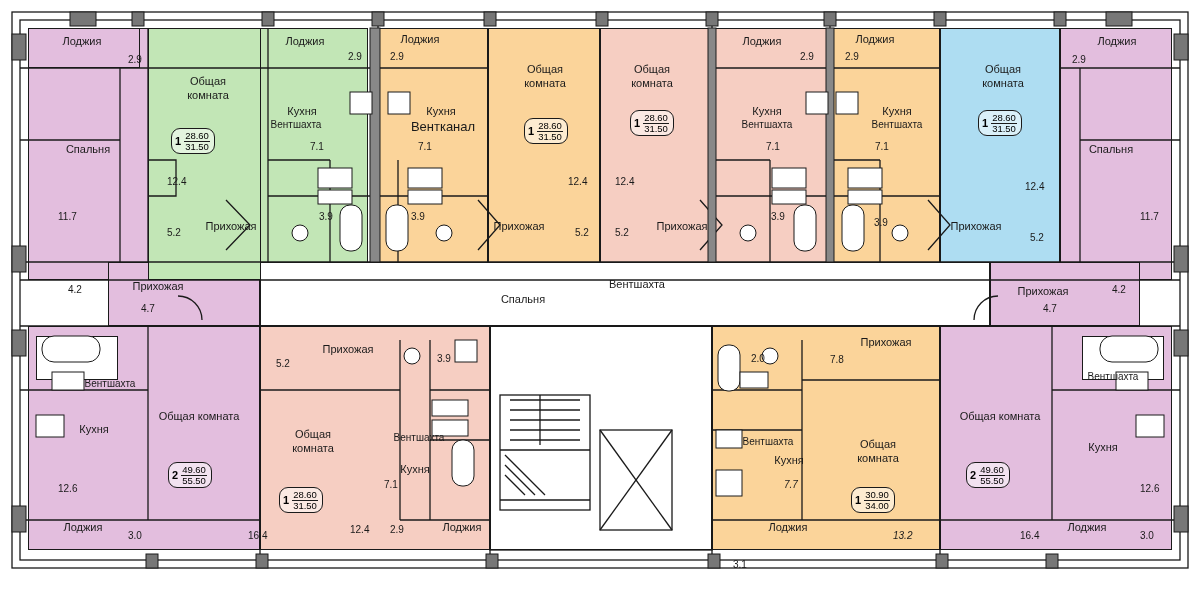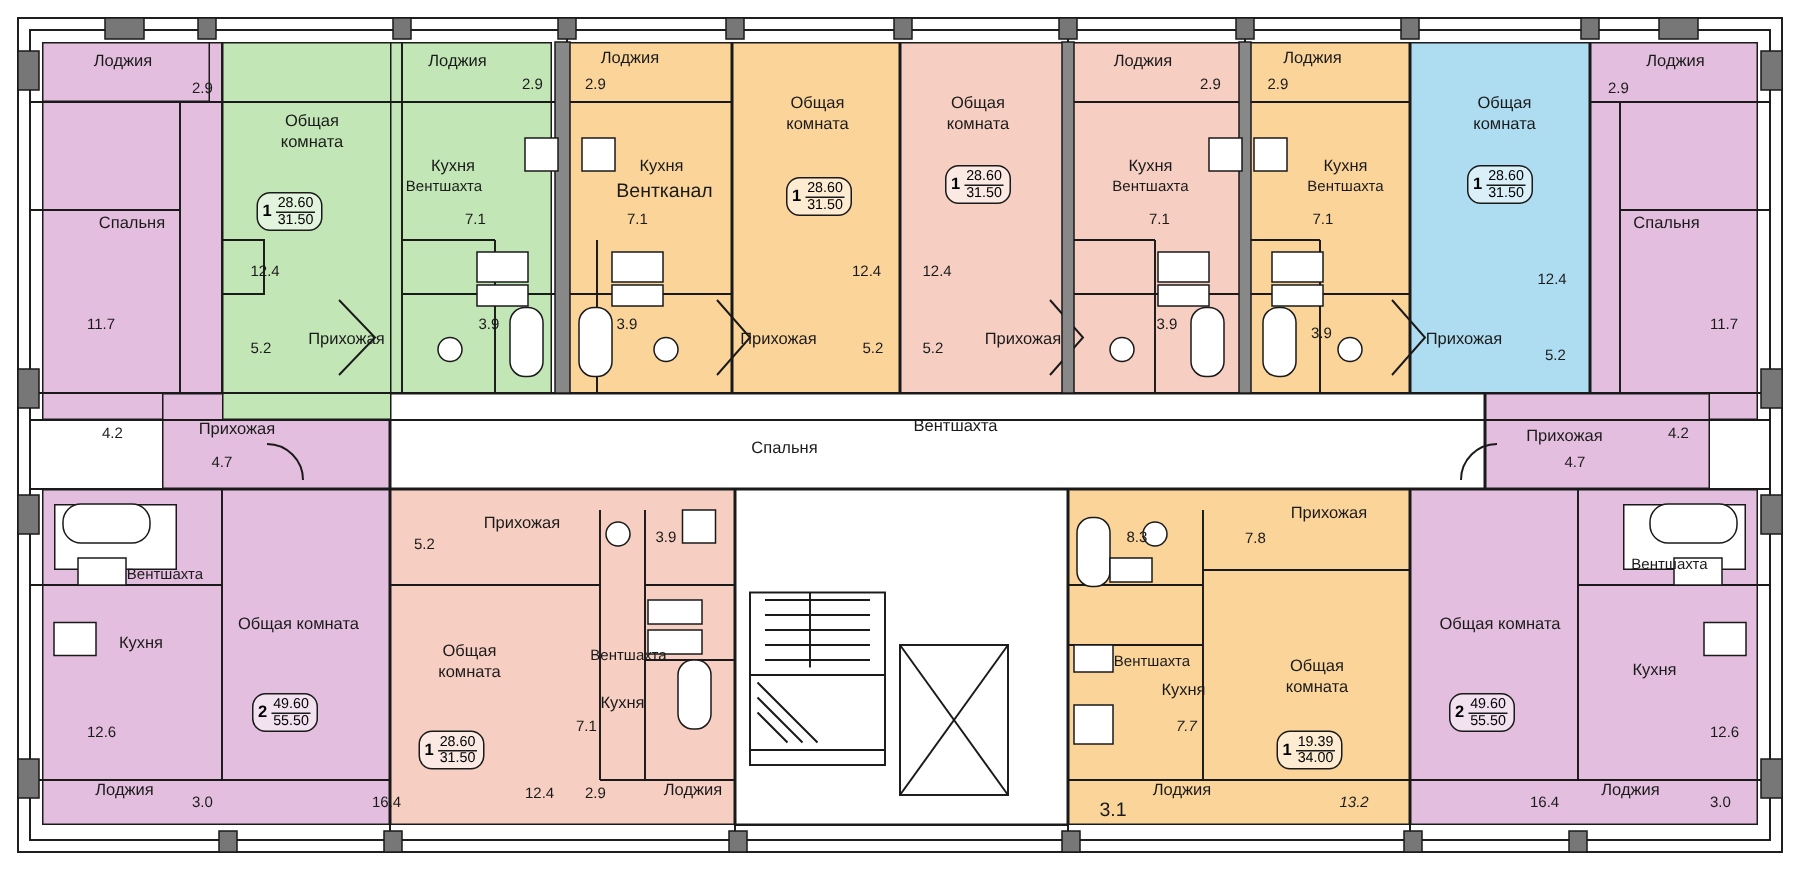--- a/index.html
+++ b/index.html
@@ -306,29 +306,29 @@
       <div class="lbl c" style="font-size: 11px; top: 344px; left: 288px; width: 120px; text-align: center;">Прихожая</div>
       <div class="lbl" style="font-size: 10px; top: 354px; left: 437px;">3.9</div>
       <div class="lbl c" style="font-size: 11px; top: 429px; left: 253px; width: 120px; text-align: center;">Общая</div>
       <div class="lbl c" style="font-size: 11px; top: 443px; left: 253px; width: 120px; text-align: center;">комната</div>
       <div class="lbl c" style="font-size: 10px; top: 433px; left: 359px; width: 120px; text-align: center;">Вентшахта</div>
       <div class="lbl c" style="font-size: 11px; top: 464px; left: 355px; width: 120px; text-align: center;">Кухня</div>
       <div class="lbl" style="font-size: 10px; top: 480px; left: 384px;">7.1</div>
       <div class="lbl" style="font-size: 10px; top: 525px; left: 350px;">12.4</div>
       <div class="lbl" style="font-size: 10px; top: 525px; left: 390px;">2.9</div>
       <div class="lbl c" style="font-size: 11px; top: 522px; left: 402px; width: 120px; text-align: center;">Лоджия</div>
-      <div class="lbl" style="font-size: 10px; top: 354px; left: 751px;">8.3</div>
+      <div class="lbl" style="font-size: 10px; top: 354px; left: 751px;">2.0</div>
       <div class="lbl c" style="font-size: 11px; top: 337px; left: 826px; width: 120px; text-align: center;">Прихожая</div>
       <div class="lbl" style="font-size: 10px; top: 355px; left: 830px;">7.8</div>
       <div class="lbl c" style="font-size: 10px; top: 437px; left: 708px; width: 120px; text-align: center;">Вентшахта</div>
       <div class="lbl c" style="font-size: 11px; top: 455px; left: 729px; width: 120px; text-align: center;">Кухня</div>
       <div class="lbl" style="font-size: 10px; top: 480px; left: 784px; font-style: italic;">7.7</div>
       <div class="lbl c" style="font-size: 11px; top: 439px; left: 818px; width: 120px; text-align: center;">Общая</div>
       <div class="lbl c" style="font-size: 11px; top: 453px; left: 818px; width: 120px; text-align: center;">комната</div>
-      <div class="lbl" style="font-size: 13px; top: 533px; left: 733px;">3.1</div>
+      <div class="lbl" style="font-size: 10px; top: 560px; left: 733px;">3.1</div>
       <div class="lbl c" style="font-size: 11px; top: 522px; left: 728px; width: 120px; text-align: center;">Лоджия</div>
       <div class="lbl" style="font-size: 10px; top: 531px; left: 893px; font-style: italic;">13.2</div>
     </div>
   <div id="badges">
       <div class="badge" style="left: 171px; top: 128px; height: 26px;">
         <span class="n">1</span>
         <span class="fr">
           <span class="a">28.60</span>
           <span class="b">31.50</span>
         </span>
@@ -364,21 +364,21 @@
       <div class="badge" style="left: 279px; top: 487px; height: 26px;">
         <span class="n">1</span>
         <span class="fr">
           <span class="a">28.60</span>
           <span class="b">31.50</span>
         </span>
       </div>
       <div class="badge" style="left: 851px; top: 487px; height: 26px;">
         <span class="n">1</span>
         <span class="fr">
-          <span class="a">19.39</span>
+          <span class="a">30.90</span>
           <span class="b">34.00</span>
         </span>
       </div>
       <div class="badge" style="left: 966px; top: 462px; height: 26px;">
         <span class="n">2</span>
         <span class="fr">
           <span class="a">49.60</span>
           <span class="b">55.50</span>
         </span>
       </div>

